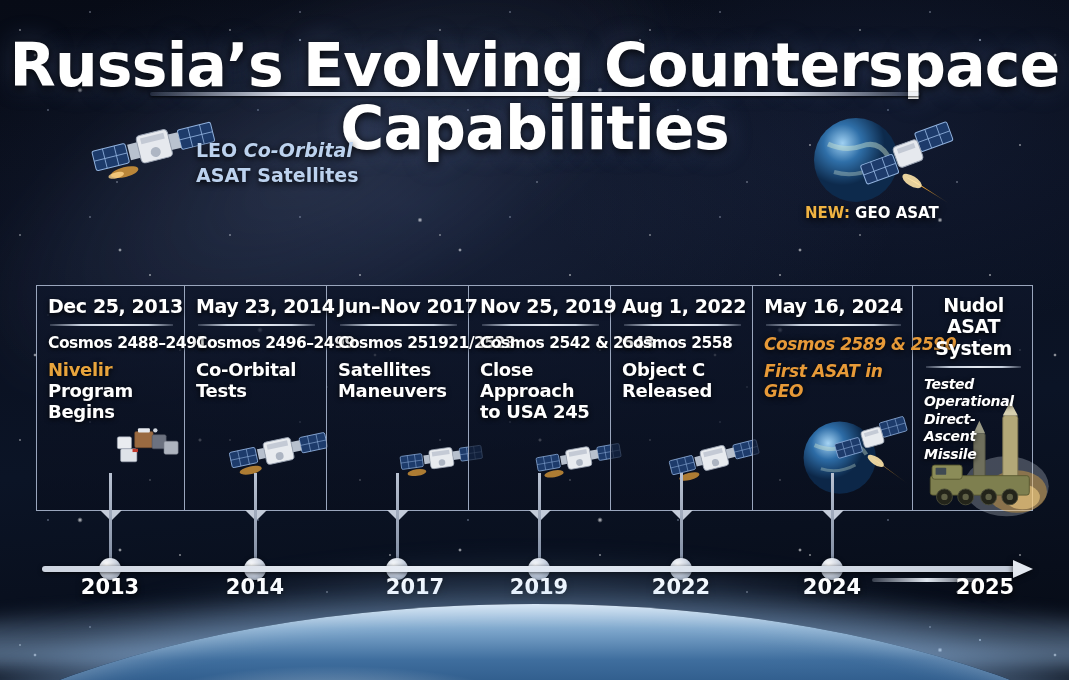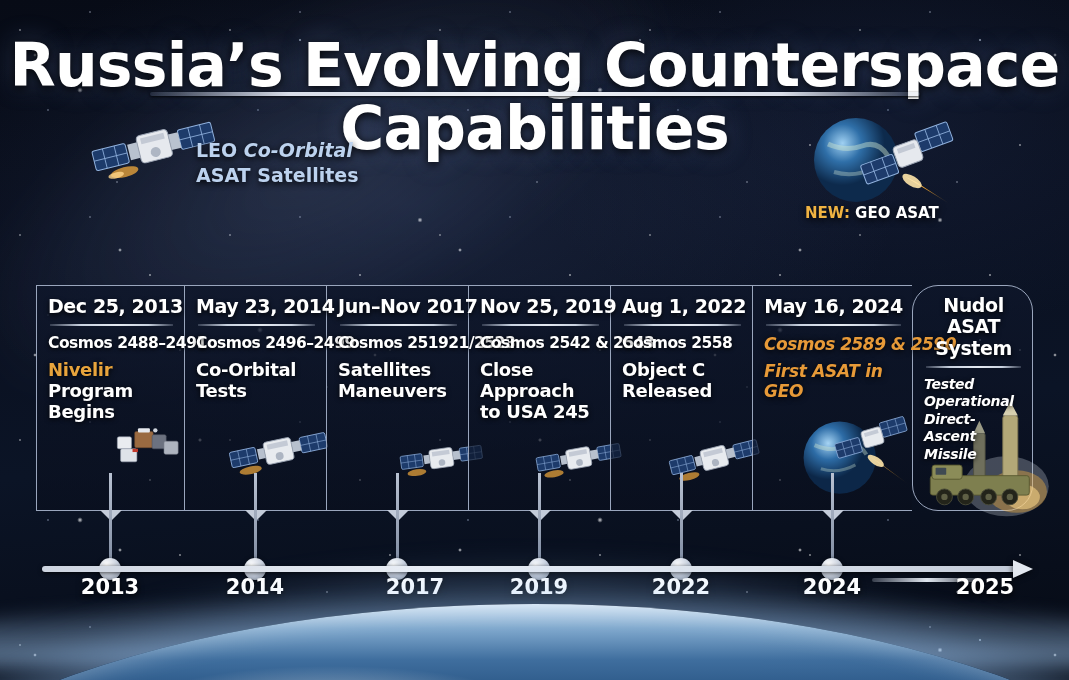--- a/index.html
+++ b/index.html
@@ -57,21 +57,21 @@
   .geo-label { position:absolute; left:805px; top:204px; font-family:"DejaVu Sans",sans-serif;
                font-weight:700; font-size:15px; color:#ffffff;
                text-shadow:0 2px 7px rgba(0,0,0,.95); white-space:nowrap; }
   .geo-label .new { color:#f0b342; }
 
   
   #cards { position:absolute; left:36px; top:285px; width:997px; height:226px; display:flex; }
   .card { position:relative; border:1px solid #9aa6bd; border-right:none;
           background:linear-gradient(180deg, rgba(14,22,42,.80), rgba(9,14,28,.58));
           padding:9px 9px 0 11px; overflow:visible; }
-  .card:last-child { border-right:1px solid #9aa6bd;border-radius:26px; }
+  .card:last-child { border-right:1px solid #9aa6bd; }
   .card .hdr { font-family:"DejaVu Sans",sans-serif; font-weight:700; font-size:19px; color:#ffffff;
                text-align:center; letter-spacing:-.4px; white-space:nowrap;
                text-shadow:0 2px 5px rgba(0,0,0,.9); }
   .card .hrule { height:2px; margin:7px 2px 8px 2px;
                  background:linear-gradient(90deg,rgba(170,180,200,.25),#c9d2e0 25%,#e4e9f1 55%,#c9d2e0 80%,rgba(170,180,200,.25)); }
   .card .sub { font-family:"DejaVu Sans",sans-serif; font-weight:700; font-size:15.5px; color:#ffffff;
                letter-spacing:-.5px; white-space:nowrap; text-shadow:0 1px 4px rgba(0,0,0,.95); }
   .card .body { font-family:"DejaVu Sans",sans-serif; font-weight:700; font-size:18px; color:#ffffff;
                 line-height:1.18; margin-top:7px; letter-spacing:-.3px;
                 text-shadow:0 1px 5px rgba(0,0,0,.95); }

